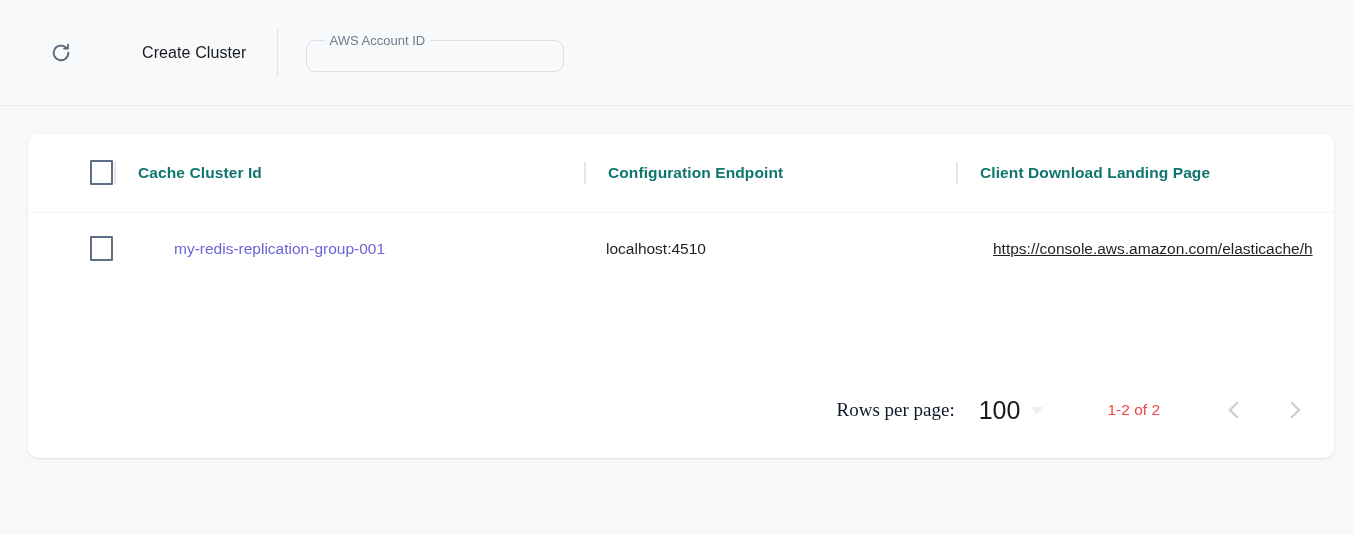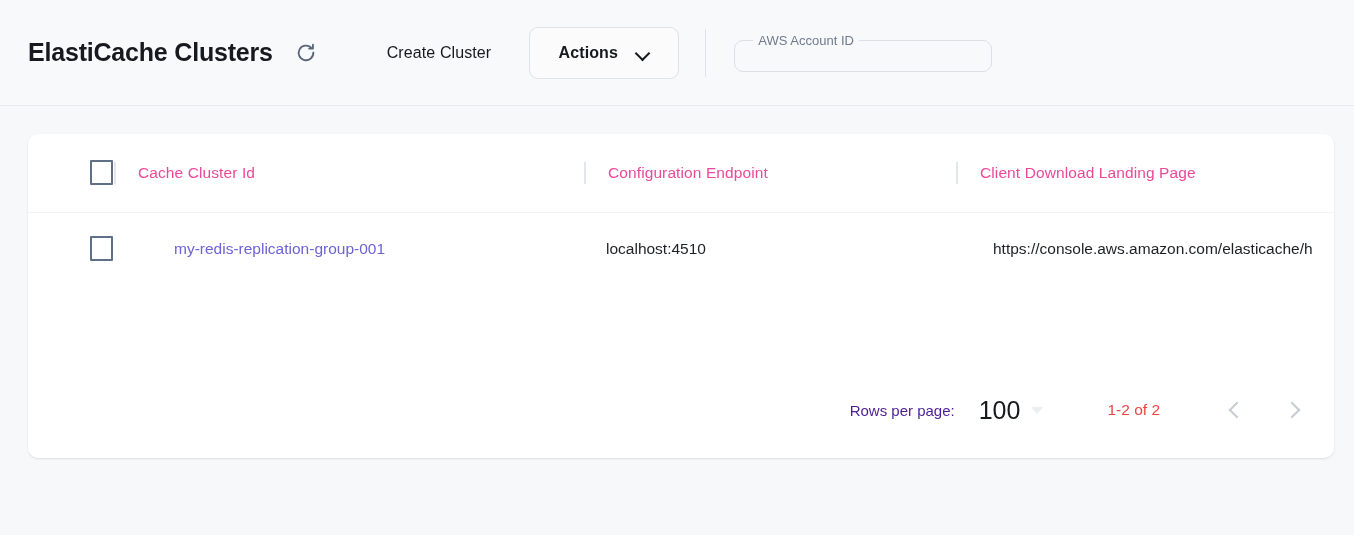--- a/index.html
+++ b/index.html
@@ -175,22 +175,22 @@
   .grid th, .grid td {
     text-align: left;
     padding: 0;
     vertical-align: middle;
     white-space: nowrap;
     overflow: hidden;
   }
   .grid thead th {
     height: 78px;
     font-size: 15.5px;
-    font-weight: normal;
-    color: #ec4899;
+    font-weight: bold;
+    color: #0f766e;
     letter-spacing: 0.1px;
   }
   .grid thead th .hcell {
     display: flex;
     align-items: center;
   }
   .col-bar {
     width: 2px;
     height: 22px;
     background: #e3e6ea;
@@ -225,37 +225,39 @@
   a.cluster-link {
     color: #6c63d8;
     text-decoration: none;
     font-size: 15.5px;
     cursor: pointer;
   }
 
   .url-cell {
     color: #1d2025;
     font-size: 15.5px;
+    text-decoration: underline;
   }
 
   
   .pager {
     position: absolute;
     left: 0; right: 0;
     bottom: 0;
     height: 96px;
     display: flex;
     align-items: center;
     justify-content: flex-end;
     padding-right: 18px;
     gap: 0;
   }
   .pager .rpp-label {
-    font-size: 15px;
-    color: #4c1d95;
+    font-size: 19px;
+    color: #0f172a;
+    font-family: Liberation Serif, serif;
   }
   .pager .rpp-value {
     font-size: 25px;
     color: #16191d;
     margin-left: 24px;
     cursor: pointer;
   }
   .pager .rpp-tri {
     width: 0; height: 0;
     border-left: 6px solid transparent;
@@ -284,37 +286,32 @@
     border-right: 2px solid #c9ccd2;
   }
   .chev-l { transform: rotate(-135deg); margin-left: 3px; }
   .chev-r { transform: rotate(45deg); margin-right: 3px; }
 </style>
 </head>
 <body>
 
 <div class="topbar">
 
-  <div class="page-title">ElastiCache Clusters</div>
 
   <button class="refresh-btn">
     <span>
       <svg width="22" height="22" viewBox="0 0 24 24" fill="none">
         <path d="M20 11.5A8 8 0 1 1 17.6 6.2" stroke="#5a6577" stroke-width="2" stroke-linecap="round"></path>
         <path d="M19.6 3v4.2h-4.2" stroke="#5a6577" stroke-width="2" stroke-linecap="round" stroke-linejoin="round"></path>
       </svg>
     </span>
   </button>
 
   <button class="create-btn">Create Cluster</button>
 
-  <button class="actions-btn">
-    <span>Actions</span>
-    <span class="chev-down"></span>
-  </button>
 
   <div class="vdivider"></div>
 
 
   <div class="acct-field">
     <fieldset>
       <legend>AWS Account ID</legend>
     </fieldset>
   </div>
 </div>

